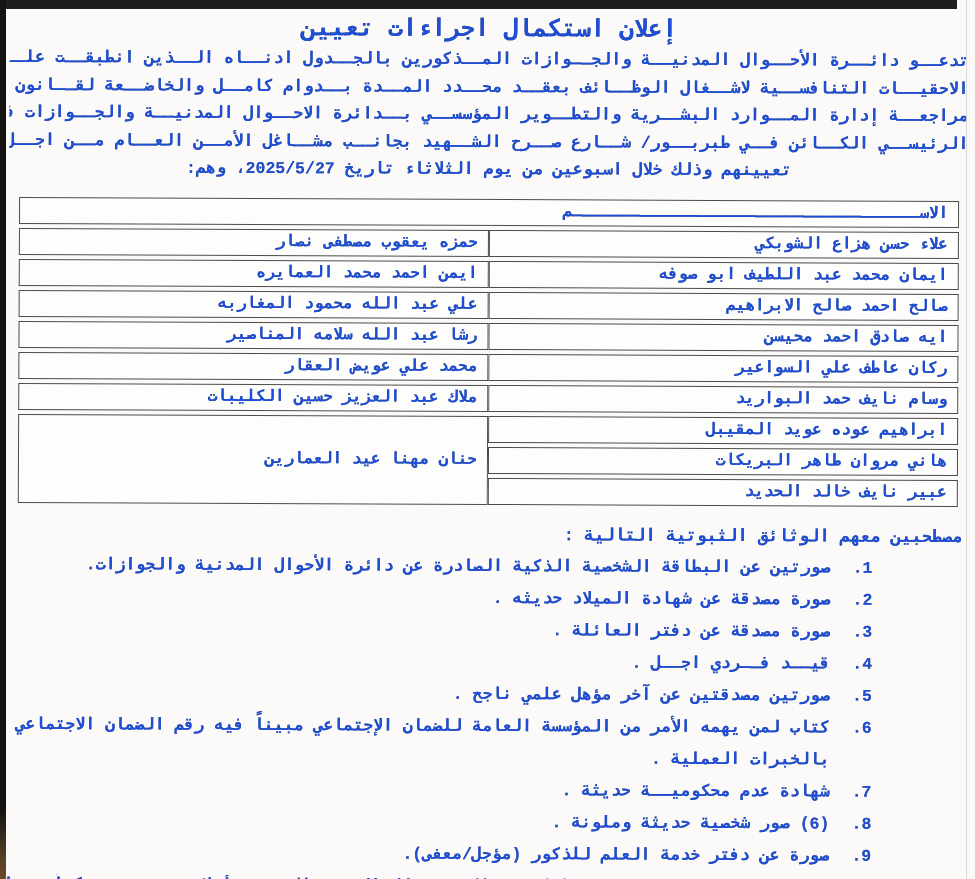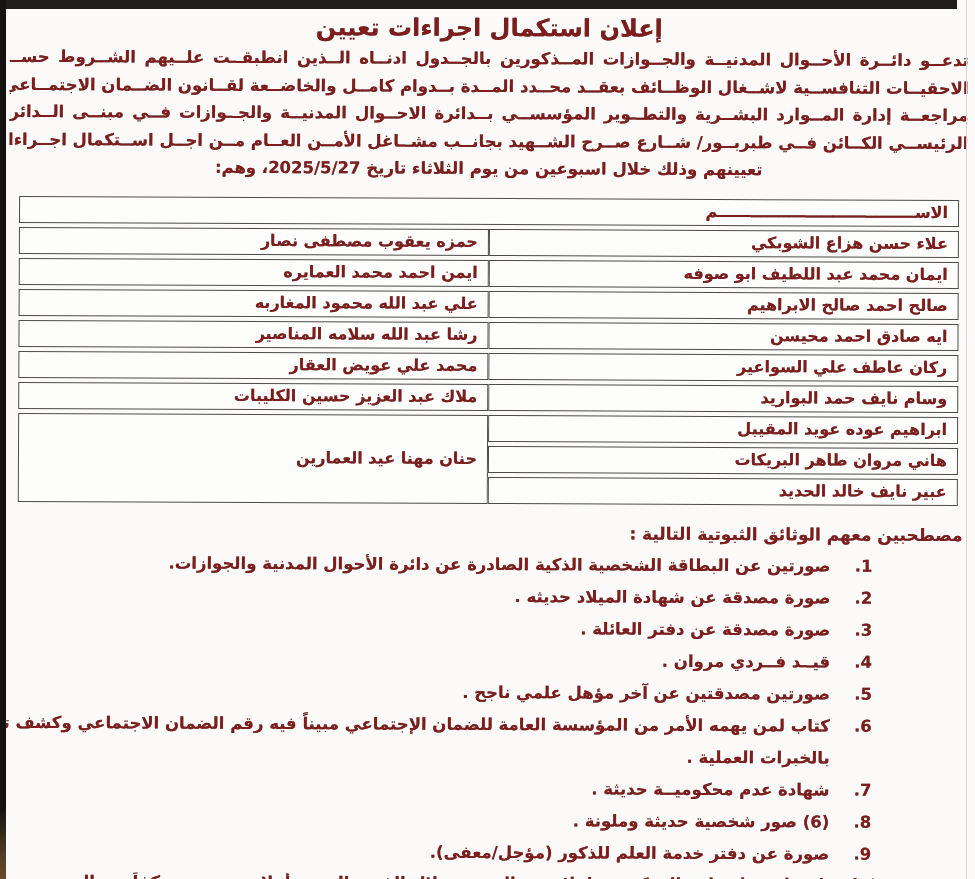--- a/index.html
+++ b/index.html
@@ -1,17 +1,17 @@
 <!DOCTYPE html>
 <html lang="ar"><head>
 <meta charset="utf-8">
 <style>
   html,body{margin:0;padding:0;}
   body{width:975px;height:879px;overflow:hidden;background:#f7f6f4;font-family:"DejaVu Sans",sans-serif;}
-  .page{position:relative;width:975px;height:879px;overflow:hidden;background:#fbfaf8;color:#7f1d1d;}
+  .page{position:relative;width:975px;height:879px;overflow:hidden;background:#fbfaf8;color:#1d4ed8;font-family:Liberation Mono, monospace;}
   
   .scan-top-bar{position:absolute;top:0;left:0;width:957px;height:9px;background:#201e1c;z-index:5;}
   .scan-left-strip{position:absolute;top:0;left:0;width:6px;height:879px;background:linear-gradient(#141312 0 92%, #5a4226 98%, #6b4a25 100%);z-index:5;}
   .page-edge-line{position:absolute;top:0;left:966px;width:1px;height:879px;background:#d8d7d4;z-index:4;}
   .content{position:absolute;top:9px;right:0;width:975px;transform:rotate(0.25deg);transform-origin:50% 50%;direction:rtl;}
   .title{font-size:24px;font-weight:bold;text-align:center;padding-top:5px;letter-spacing:0;text-shadow:0 0 0.6px rgba(25,25,25,0.75);}
   .intro{margin:3px 8px 0 8px;font-size:16.5px;font-weight:bold;text-shadow:0 0 0.5px rgba(25,25,25,0.6);}
   .intro-line{line-height:27.5px;text-align:justify;text-align-last:justify;overflow:hidden;white-space:nowrap;}
   .intro-line.last{text-align:center;text-align-last:center;}
   
@@ -101,21 +101,21 @@
       <li>
         <span class="num">2.</span>
         <span class="txt">صورة مصدقة عن شهادة الميلاد حديثه .</span>
       </li>
       <li>
         <span class="num">3.</span>
         <span class="txt">صورة مصدقة عن دفتر العائلة .</span>
       </li>
       <li>
         <span class="num">4.</span>
-        <span class="txt">قيــد فــردي مروان .</span>
+        <span class="txt">قيــد فــردي اجــل .</span>
       </li>
       <li>
         <span class="num">5.</span>
         <span class="txt">صورتين مصدقتين عن آخر مؤهل علمي ناجح .</span>
       </li>
       <li>
         <span class="num">6.</span>
         <span class="txt">كتاب لمن يهمه الأمر من المؤسسة العامة للضمان الإجتماعي مبيناً فيه رقم الضمان الاجتماعي وكشف تفصيلي</span>
         <span class="cont">بالخبرات العملية .</span>
       </li>

